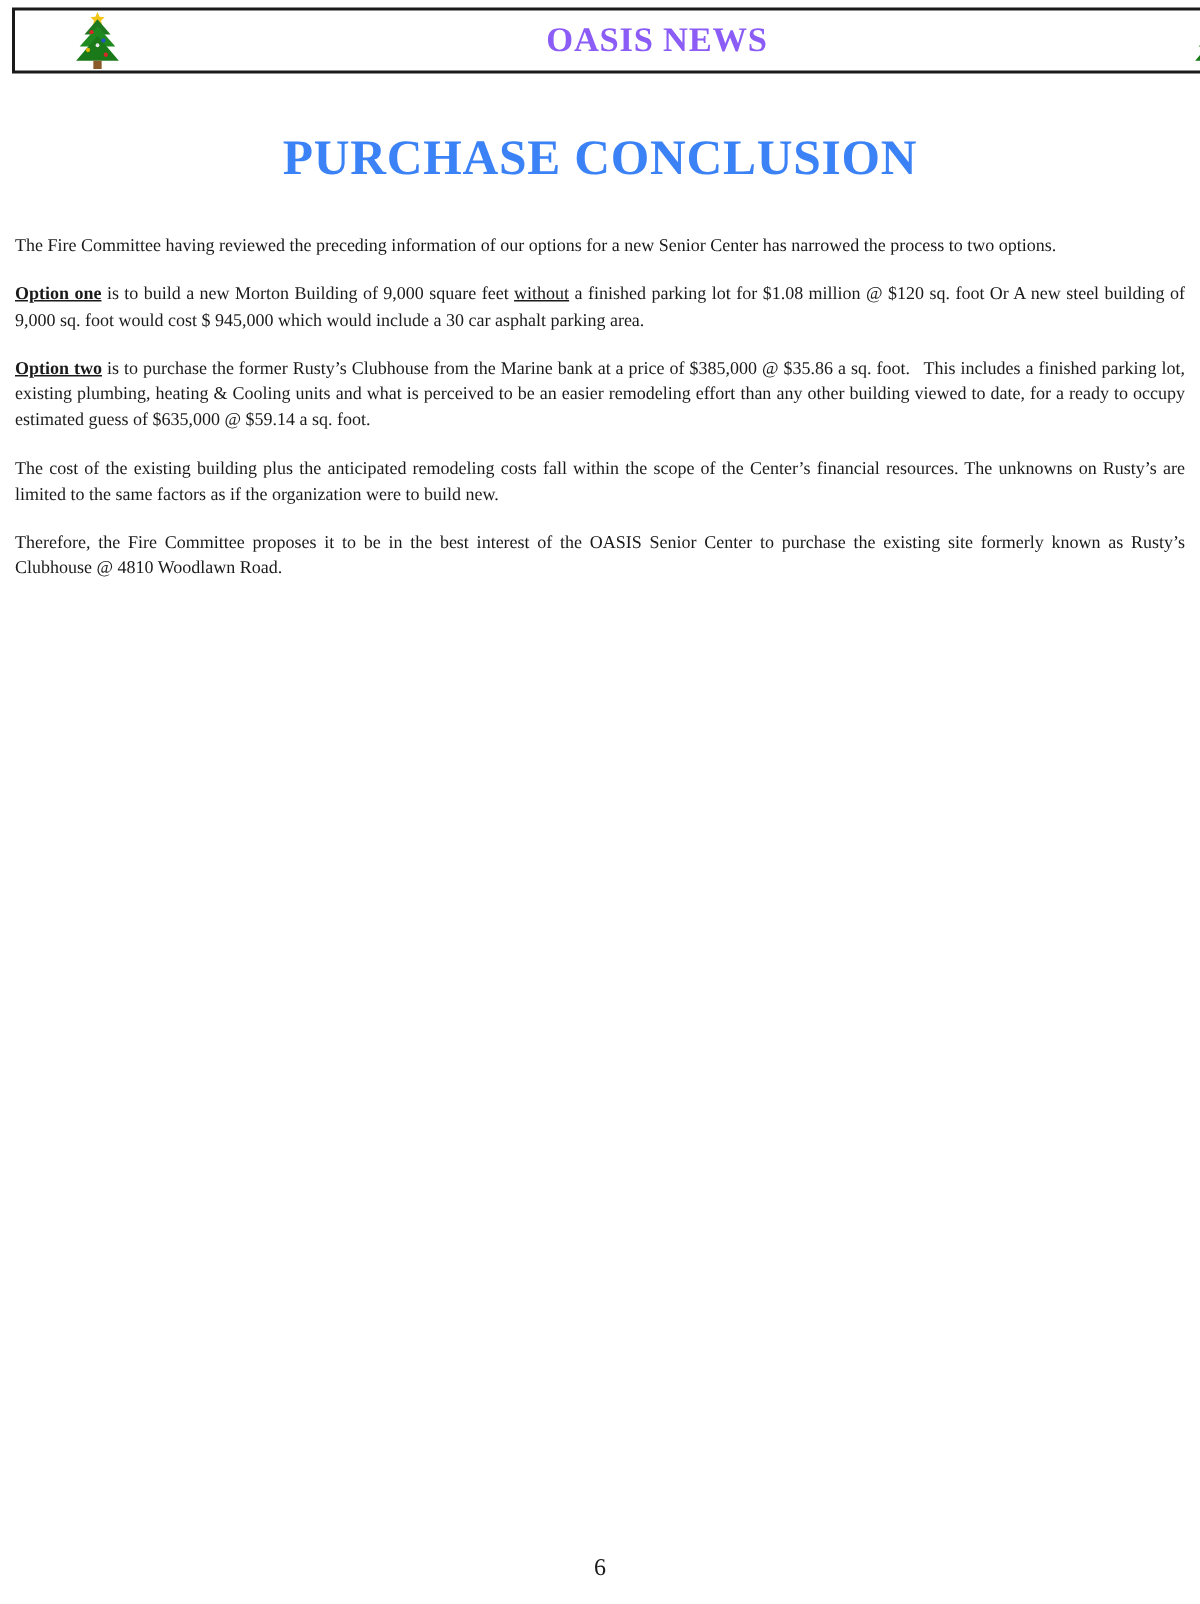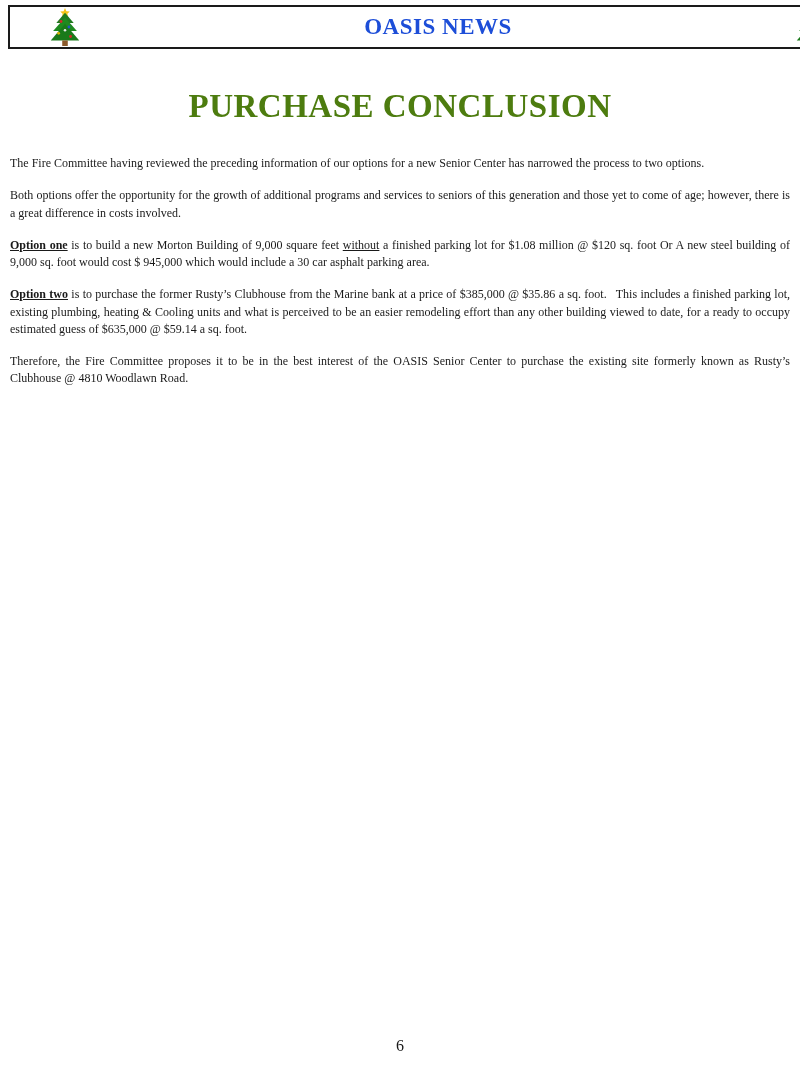--- a/index.html
+++ b/index.html
@@ -28,21 +28,21 @@
     padding: 0 38px;
     box-sizing: content-box;
     background: #ffffff;
   }
   .masthead-title {
     flex: 1;
     text-align: center;
     font-size: 23px;
     font-weight: bold;
     letter-spacing: 0.5px;
-    color: #1d4ed8;
+    color: #8b5cf6;
   }
   .tree {
     width: 34px;
     height: 38px;
     flex: 0 0 auto;
     display: block;
   }
   .content {
     position: absolute;
     top: 60px;
@@ -50,21 +50,21 @@
     width: 800px;
     padding: 0 10px;
     box-sizing: border-box;
   }
   .page-title {
     text-align: center;
     font-size: 33px;
     font-weight: bold;
     margin: 28px 0 30px 0;
     letter-spacing: 0.5px;
-    color: #4d7c0f;
+    color: #3b82f6;
   }
   .body-text p {
     font-size: 12px;
     line-height: 1.44;
     text-align: justify;
     margin: 0 0 15px 0;
   }
   .body-text p.spaced {
     margin-top: 14px;
   }
@@ -116,20 +116,20 @@
     <circle cx="27" cy="36" r="1.8" fill="#d62828"></circle>
     <circle cx="20" cy="28" r="1.6" fill="#e9e9e9"></circle>
   </svg>
 </div>
 
 <div class="content">
   <h1 class="page-title">PURCHASE CONCLUSION</h1>
 
   <div class="body-text">
     <p><span>The Fire Committee having reviewed the preceding information of our options for a new Senior Center has narrowed the process to two options.</span></p>
-    <p><span>Both options offer the opportunity for the growth of additional programs and services to seniors of this generation and those yet to come of age; however, there is a great difference in costs involved.</span></p>
     <p class="spaced"><span class="bold-underline">Option one</span><span> is to build a new Morton Building of 9,000 square feet </span><span class="underline">without</span><span> a finished parking lot for $1.08 million @ $120 sq. foot Or A new steel building of 9,000 sq. foot would cost $ 945,000 which would include a 30 car asphalt parking area.</span></p>
     <p class="spaced"><span class="bold-underline">Option two</span><span> is to purchase the former Rusty’s Clubhouse from the Marine bank at a price of $385,000 @ $35.86 a sq. foot.  This includes a finished parking lot, existing plumbing, heating &amp; Cooling units and what is perceived to be an easier remodeling effort than any other building viewed to date, for a ready to occupy estimated guess of $635,000 @ $59.14 a sq. foot.</span></p>
+    <p class="spaced"><span>The cost of the existing building plus the anticipated remodeling costs fall within the scope of the Center’s financial resources. The unknowns on Rusty’s are limited to the same factors as if the organization were to build new.</span></p>
     <p><span>Therefore, the Fire Committee proposes it to be in the best interest of the OASIS Senior Center to purchase the existing site formerly known as Rusty’s Clubhouse @ 4810 Woodlawn Road.</span></p>
   </div>
 </div>
 
 <div class="page-number">6</div>
 
 </body></html>

